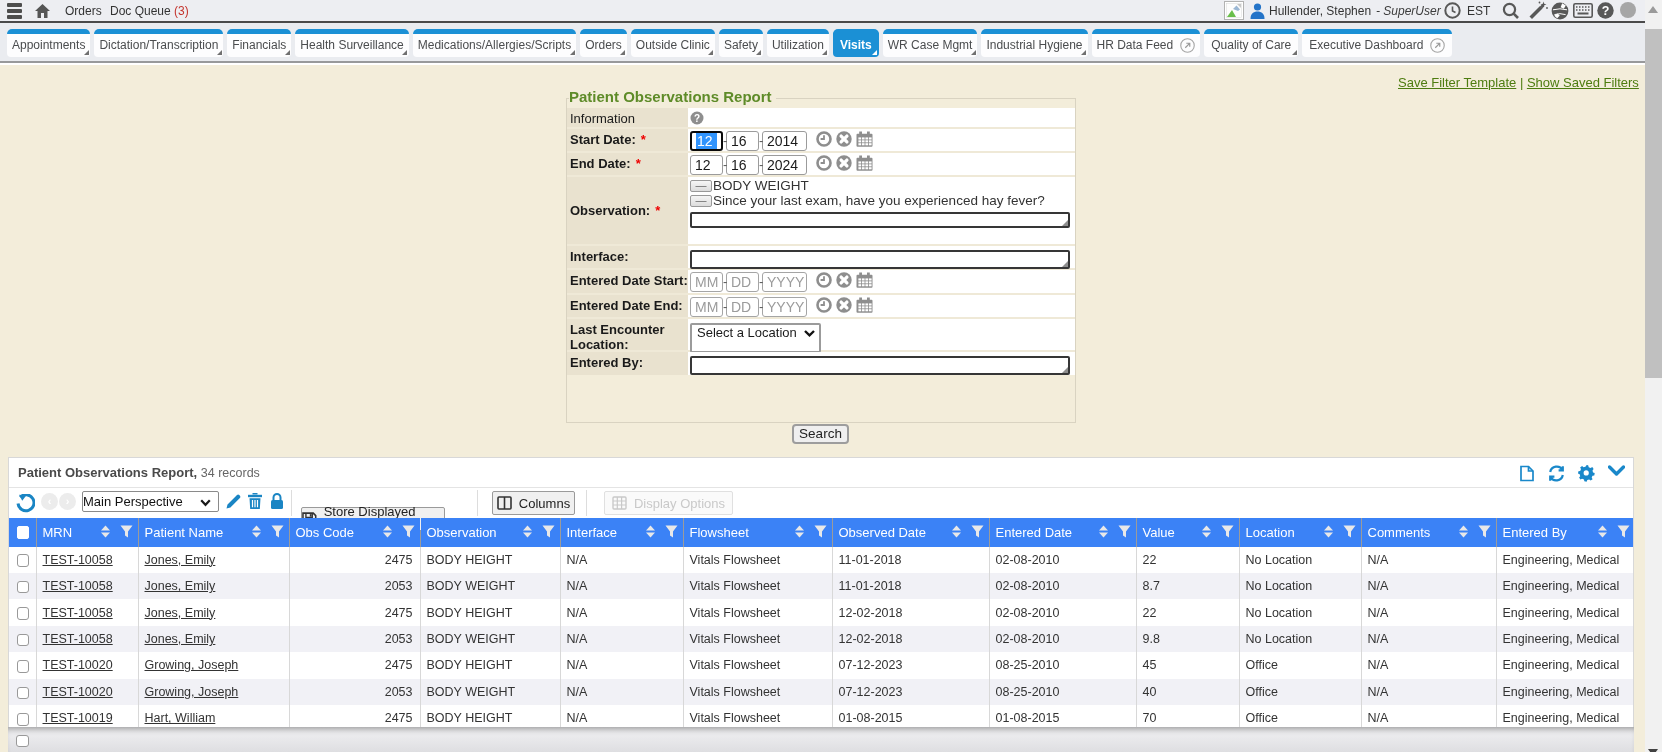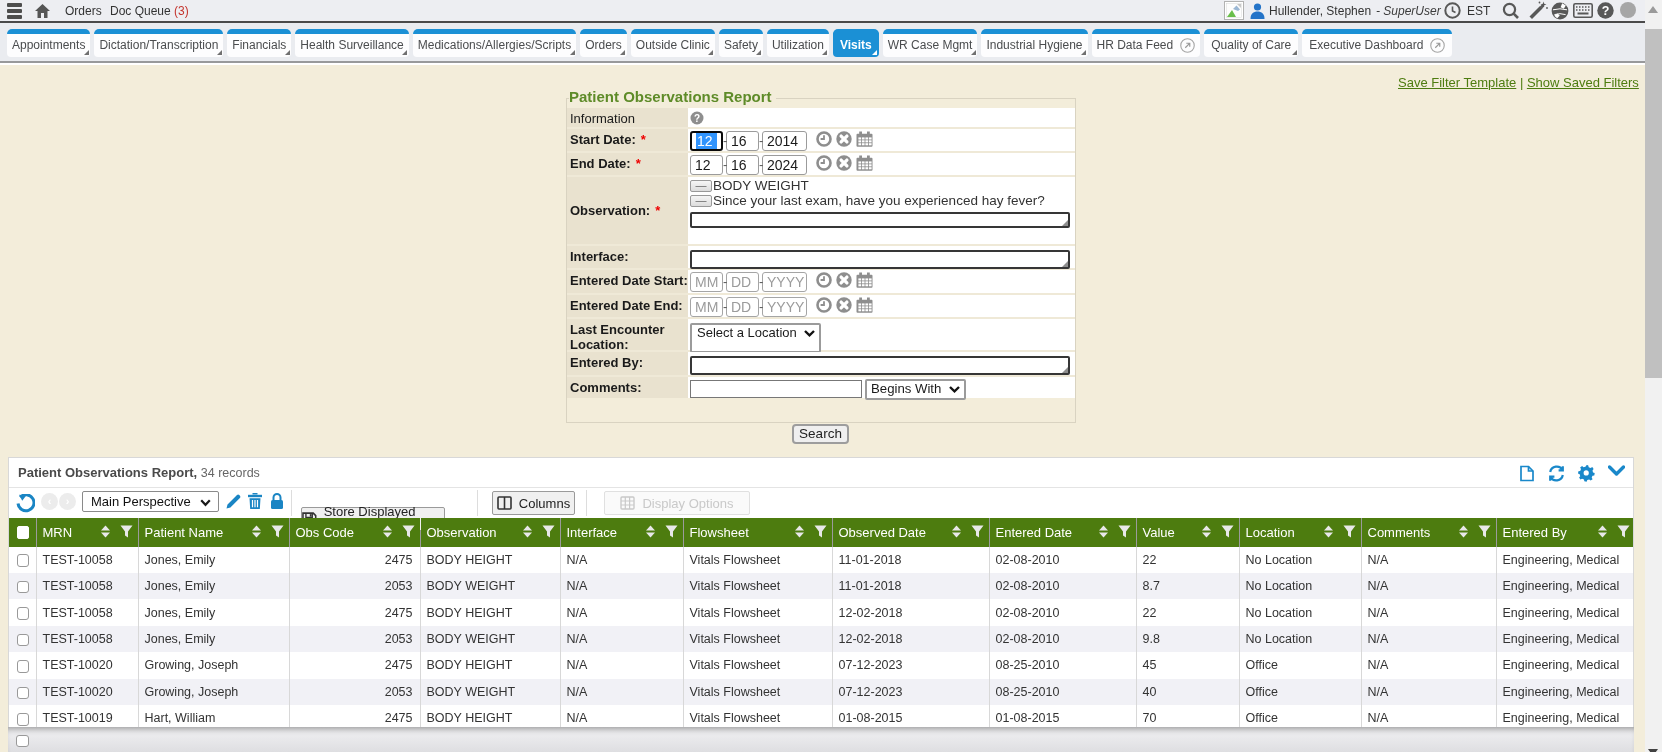--- a/index.html
+++ b/index.html
@@ -55,32 +55,32 @@
 
 #panel { position:absolute; top:457px; left:8px; width:1626px; height:269.5px; background:#fff; border:1px solid #d8d8d8; border-bottom:none; overflow:hidden; }
 #phead { height:30px; border-bottom:1px solid #e4e4e4; font-size:13px; color:#4a4a4a; line-height:30px; padding-left:9px; }
 #phead b { font-weight:bold; }
 #phead .rec { font-size:12.5px; color:#666; }
 #picons { position:absolute; right:8px; top:7px; display:flex; gap:13px; }
 #toolbar { height:30px; position:relative; border-bottom:none; }
 #toolbar .sep { position:absolute; top:2px; bottom:2px; width:1px; background:#ddd; }
 .tbtn { position:absolute; height:24px; border:1px solid #9a9a9a; border-radius:2px; background:#f0f0f0; font-size:13px; color:#222; display:flex; align-items:center; justify-content:center; gap:7px; }
 .tbtn.dis { border-color:#e0e0e0; color:#c9c9c9; background:#fafafa; }
-#persp { position:absolute; left:73px; top:3px; width:137px; height:21px; border:1px solid #8a8a8a; border-radius:2px; background:#fff; font-size:13px; color:#111; line-height:19px; padding-left:8px; }
+#persp { position:absolute; left:73px; top:3px; width:137px; height:21px; border:1px solid #8a8a8a; border-radius:2px; background:#fff; font-size:13px; color:#111; line-height:19px; padding-left:0; }
 
 
 table.grid { border-collapse:collapse; table-layout:fixed; width:1626px; font-size:12.5px; }
-table.grid th { background:#4d7c0f; color:#fff; font-weight:normal; font-size:13px; height:28.5px; text-align:left; padding:0 0 0 6px; border-left:1px solid #9b9b9b; position:relative; white-space:nowrap; overflow:hidden; }
+table.grid th { background:#3b82f6; color:#fff; font-weight:normal; font-size:13px; height:28.5px; text-align:left; padding:0 0 0 6px; border-left:1px solid #9b9b9b; position:relative; white-space:nowrap; overflow:hidden; }
 table.grid th:first-child { border-left:none; }
 table.grid td { height:26.45px; border-left:1px solid #d8d8d8; padding:0 0 0 6px; color:#333; white-space:nowrap; overflow:hidden; }
 table.grid td:first-child { border-left:none; }
 table.grid td .cb { margin-top:2px; }
 table.grid tr.alt td { background:#f1f1f6; }
 table.grid td.num { text-align:right; padding-right:7px; }
-.lnk { }
+.lnk { text-decoration:underline; }
 .thico { position:absolute; right:5px; top:7px; display:flex; gap:9px; }
 .cb { width:12.5px; height:12.5px; border:1.5px solid #999; border-radius:3px; background:#fff; margin-left:7.5px; }
 th .cb { border-color:#fff; background:#fff; position:relative; margin-left:7.5px; }
 #gfoot { position:absolute; left:8px; top:726.5px; width:1626px; height:25.5px; background:linear-gradient(#f2f2f4,#dedee1); box-shadow:inset 0 6px 6px -4px rgba(0,0,0,0.38); }
 #gfoot .cb { margin:8px 0 0 8px; }
 
 
 #sbar { position:absolute; top:0; right:0; width:17px; height:752px; background:#f1f1f1; }
 #sbar .thumb { position:absolute; top:29px; left:0; width:17px; height:349px; background:#c0c0c0; }
 #sbar .arr { position:absolute; left:3px; width:0; height:0; }
@@ -351,28 +351,20 @@
   </div>
       </div>
   <div class="frow" style="height:25.5px">
         <div class="flabel">Entered By:</div>
         <div class="fval">
           <div class="txtin" style="margin-top:2px">
             <div class="grip"></div>
           </div>
         </div>
       </div>
-  <div class="frow" style="height:23px">
-        <div class="flabel">Comments:</div>
-        <div class="fval">
-    <input class="cmtin" style=""><div class="bwsel">Begins With <svg width="11" height="7" viewBox="0 0 11 7" style="margin-left:4px">
-              <path d="M1 1 L5.5 5.3 L10 1" stroke="#111" stroke-width="2.4" fill="none"></path>
-            </svg></div>
-  </div>
-      </div>
 </div>
 <button id="searchbtn">Search</button>
 
 <div id="panel">
   <div id="phead"><b>Patient Observations Report,</b> <span class="rec">34 records</span></div>
   <div id="picons">
     <svg width="16" height="17" viewBox="0 0 16 17">
           <path d="M2 1.5 H9.5 L14 6 V15.5 H2 Z" fill="none" stroke="#1988ca" stroke-width="1.7"></path>
           <path d="M9.5 1.5 V6 H14" fill="none" stroke="#1988ca" stroke-width="1.7"></path>
         </svg>
@@ -416,21 +408,21 @@
         </svg>
     <div class="tbtn" style="left:292px;top:19px;width:144px"><svg width="15" height="15" viewBox="0 0 15 15">
             <path d="M1 1 H11.5 L14 3.5 V14 H1 Z" fill="none" stroke="#333" stroke-width="1.6"></path>
             <path d="M4 1 V5.5 H10.5 V1 M3.5 14 V9 H11.5 V14" fill="none" stroke="#333" stroke-width="1.4"></path>
             <rect x="8" y="2" width="1.8" height="2.6" fill="#333"></rect>
           </svg>Store Displayed Data</div>
     <div class="tbtn" style="left:483px;top:3px;width:83px"><svg width="15" height="14" viewBox="0 0 15 14">
             <rect x="1" y="1" width="13" height="12" rx="1" fill="none" stroke="#333" stroke-width="1.6"></rect>
             <line x1="7.5" y1="1" x2="7.5" y2="13" stroke="#333" stroke-width="1.6"></line>
           </svg>Columns</div>
-    <div class="tbtn dis" style="left:595px;top:3px;width:146px"><svg width="15" height="14" viewBox="0 0 15 14">
+    <div class="tbtn dis" style="left:595px;top:3px;width:129px"><svg width="15" height="14" viewBox="0 0 15 14">
             <rect x="1" y="1" width="13" height="12" rx="1" fill="none" stroke="#c9c9c9" stroke-width="1.4"></rect>
             <path d="M1 5 H14 M1 9 H14 M5.3 1 V13 M9.6 1 V13" stroke="#c9c9c9" stroke-width="1.2"></path>
           </svg>Display Options</div>
   </div>
   <div id="gridwrap">
 <table class="grid">
           <colgroup>
 <col style="width:27px">
 <col style="width:102px">
 <col style="width:151px">

